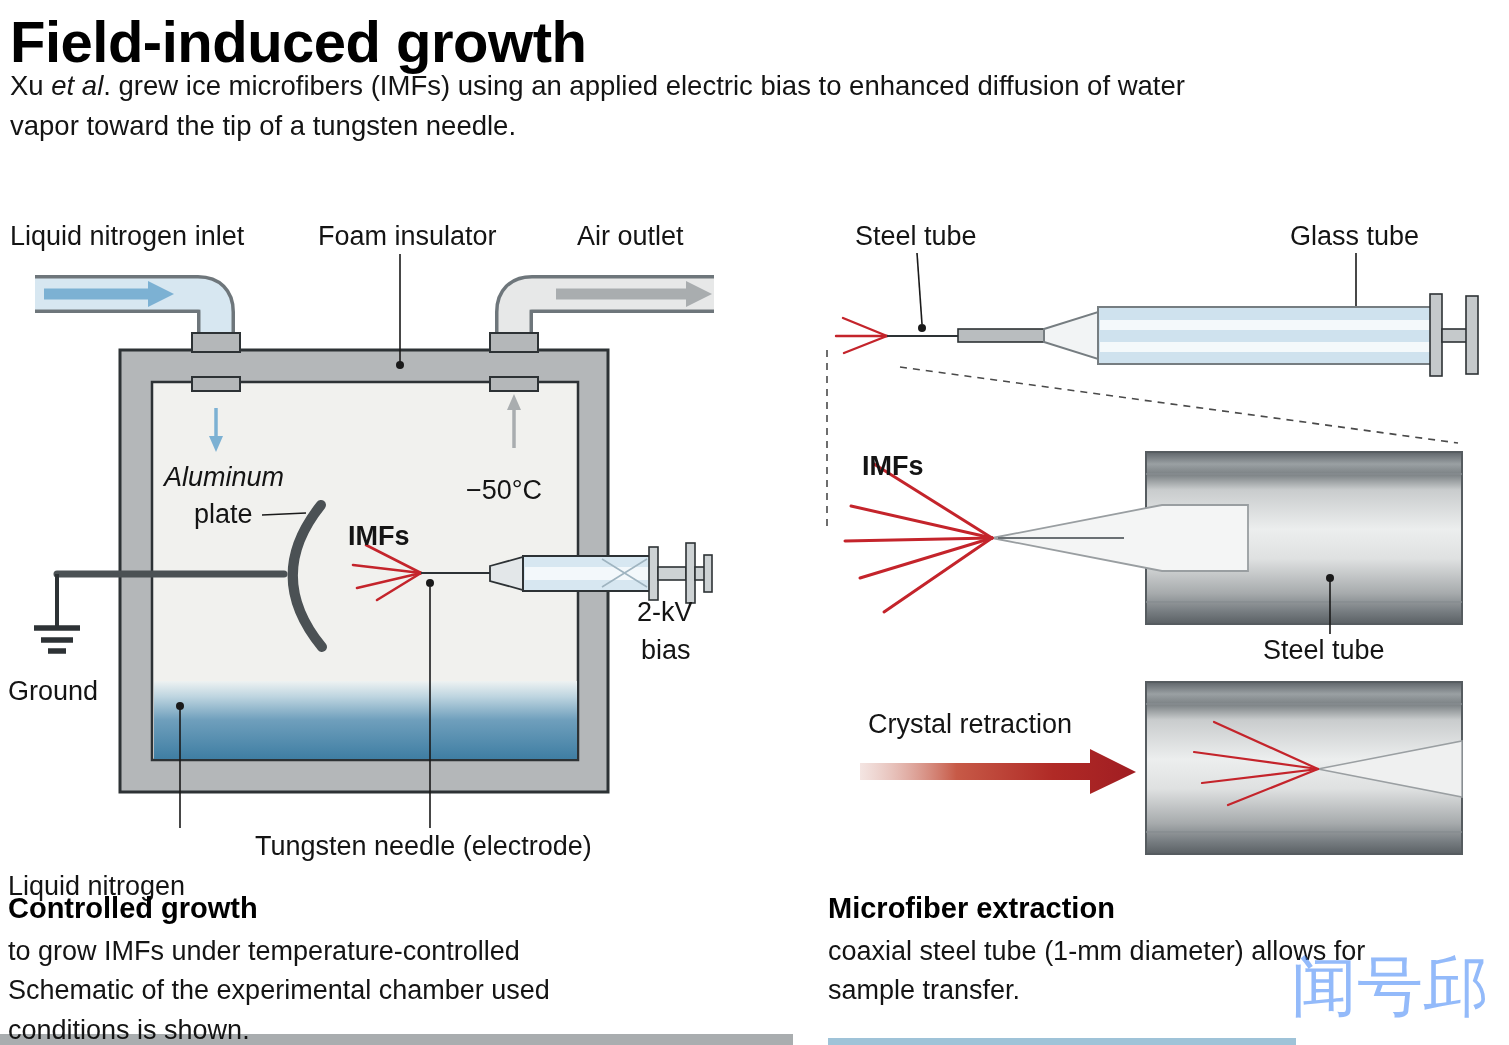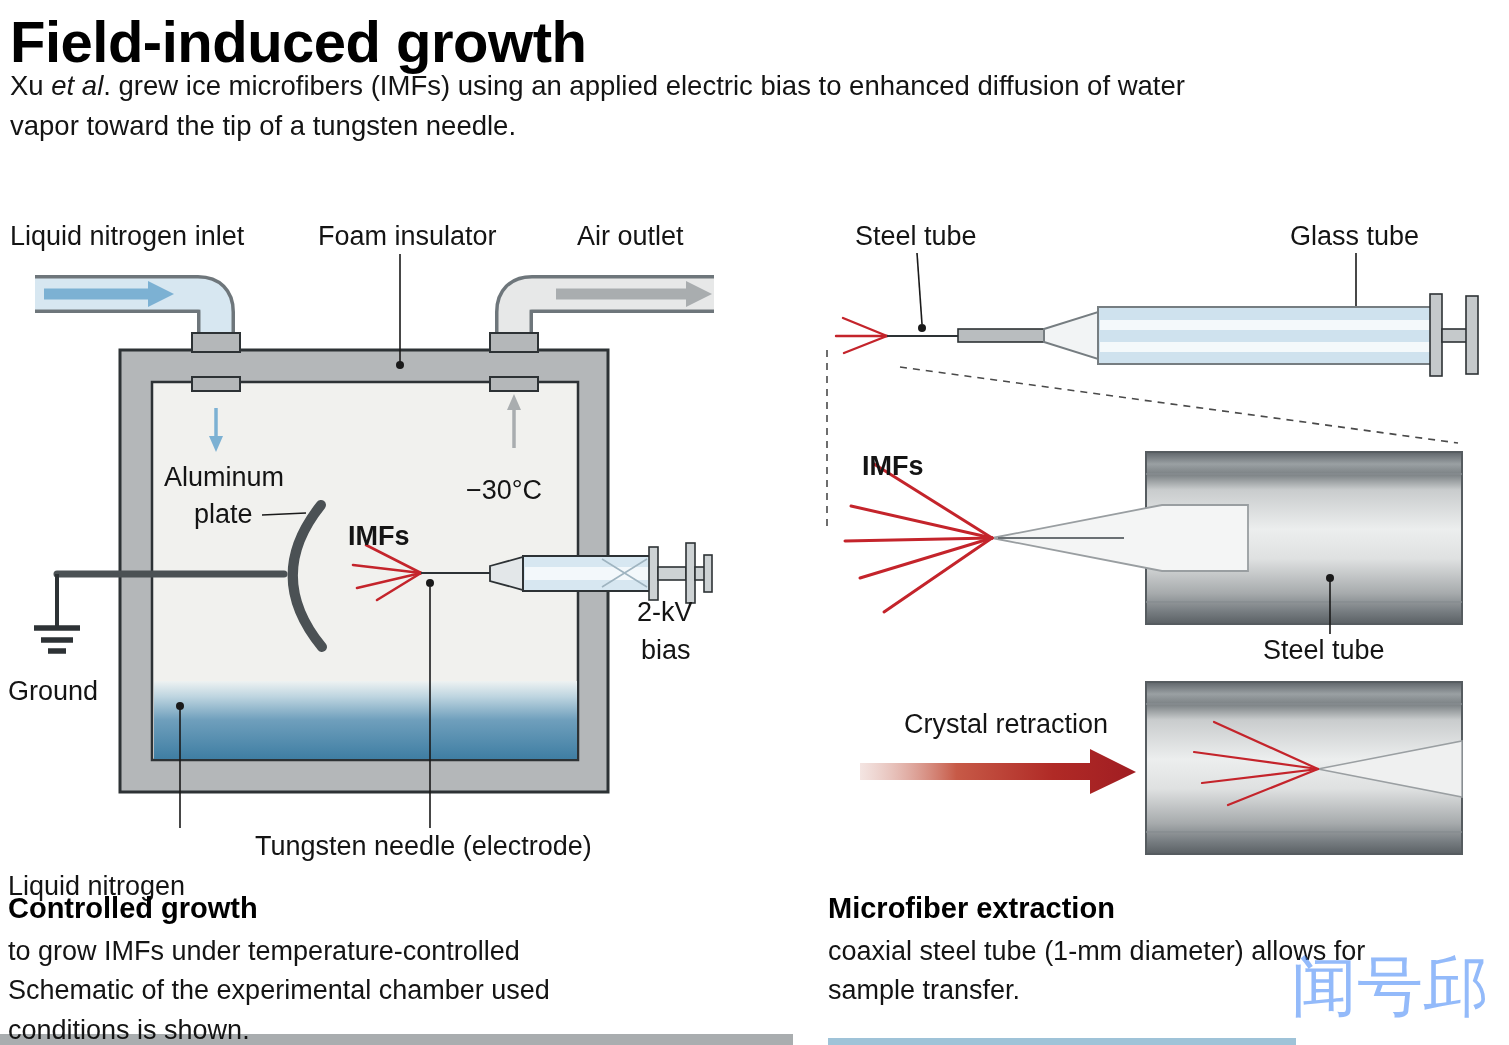--- a/index.html
+++ b/index.html
@@ -216,35 +216,35 @@
     <rect x="0" y="1034" width="793" height="11" fill="#a9adaf"></rect>
     <rect x="828" y="1038" width="468" height="7" fill="#9fc3d8"></rect>
   </svg>
 
   <h1 class="title">Field-induced growth</h1>
   <p class="subtitle"><span><span>Xu </span><em>et al</em><span>. grew ice microfibers (IMFs) using an applied electric bias to enhanced diffusion of water</span></span><br><span>vapor toward the tip of a tungsten needle.</span></p>
 
   <div class="lbl" style="left:10px; top:222px;">Liquid nitrogen inlet</div>
   <div class="lbl" style="left:318px; top:222px;">Foam insulator</div>
   <div class="lbl" style="left:577px; top:222px;">Air outlet</div>
-  <div class="lbl" style="left:164px; top:463px;">Aluminum</div>
+  <div class="lbl" style="left:164px; top:463px;font-style:italic;">Aluminum</div>
   <div class="lbl" style="left:194px; top:500px;">plate</div>
   <div class="lbl b" style="left:348px; top:522px;">IMFs</div>
-  <div class="lbl" style="left:466px; top:476px;">−30°C</div>
+  <div class="lbl" style="left:466px; top:476px;">−50°C</div>
   <div class="lbl" style="left:637px; top:598px;">2-kV</div>
   <div class="lbl" style="left:641px; top:636px;">bias</div>
   <div class="lbl" style="left:8px; top:677px;">Ground</div>
   <div class="lbl" style="left:8px; top:872px;">Liquid nitrogen</div>
   <div class="lbl" style="left:255px; top:832px;">Tungsten needle (electrode)</div>
 
   <div class="lbl" style="left:855px; top:222px;">Steel tube</div>
   <div class="lbl" style="left:1290px; top:222px;">Glass tube</div>
   <div class="lbl b" style="left:862px; top:452px;">IMFs</div>
   <div class="lbl" style="left:1263px; top:636px;">Steel tube</div>
-  <div class="lbl" style="left:868px; top:710px;margin-left:36px;">Crystal retraction</div>
+  <div class="lbl" style="left:868px; top:710px;">Crystal retraction</div>
 
   <div class="cap-h" style="left:8px; top:892px;">Controlled growth</div>
   <div class="cap-t" style="left:8px; top:932px;">
     <span class="line">to grow IMFs under temperature-controlled</span>
     <span class="line">Schematic of the experimental chamber used</span>
     <span class="line">conditions is shown.</span>
   </div>
   <div class="cap-h" style="left:828px; top:892px;">Microfiber extraction</div>
   <div class="cap-t" style="left:828px; top:932px;">
     <span class="line">coaxial steel tube (1-mm diameter) allows for</span>

